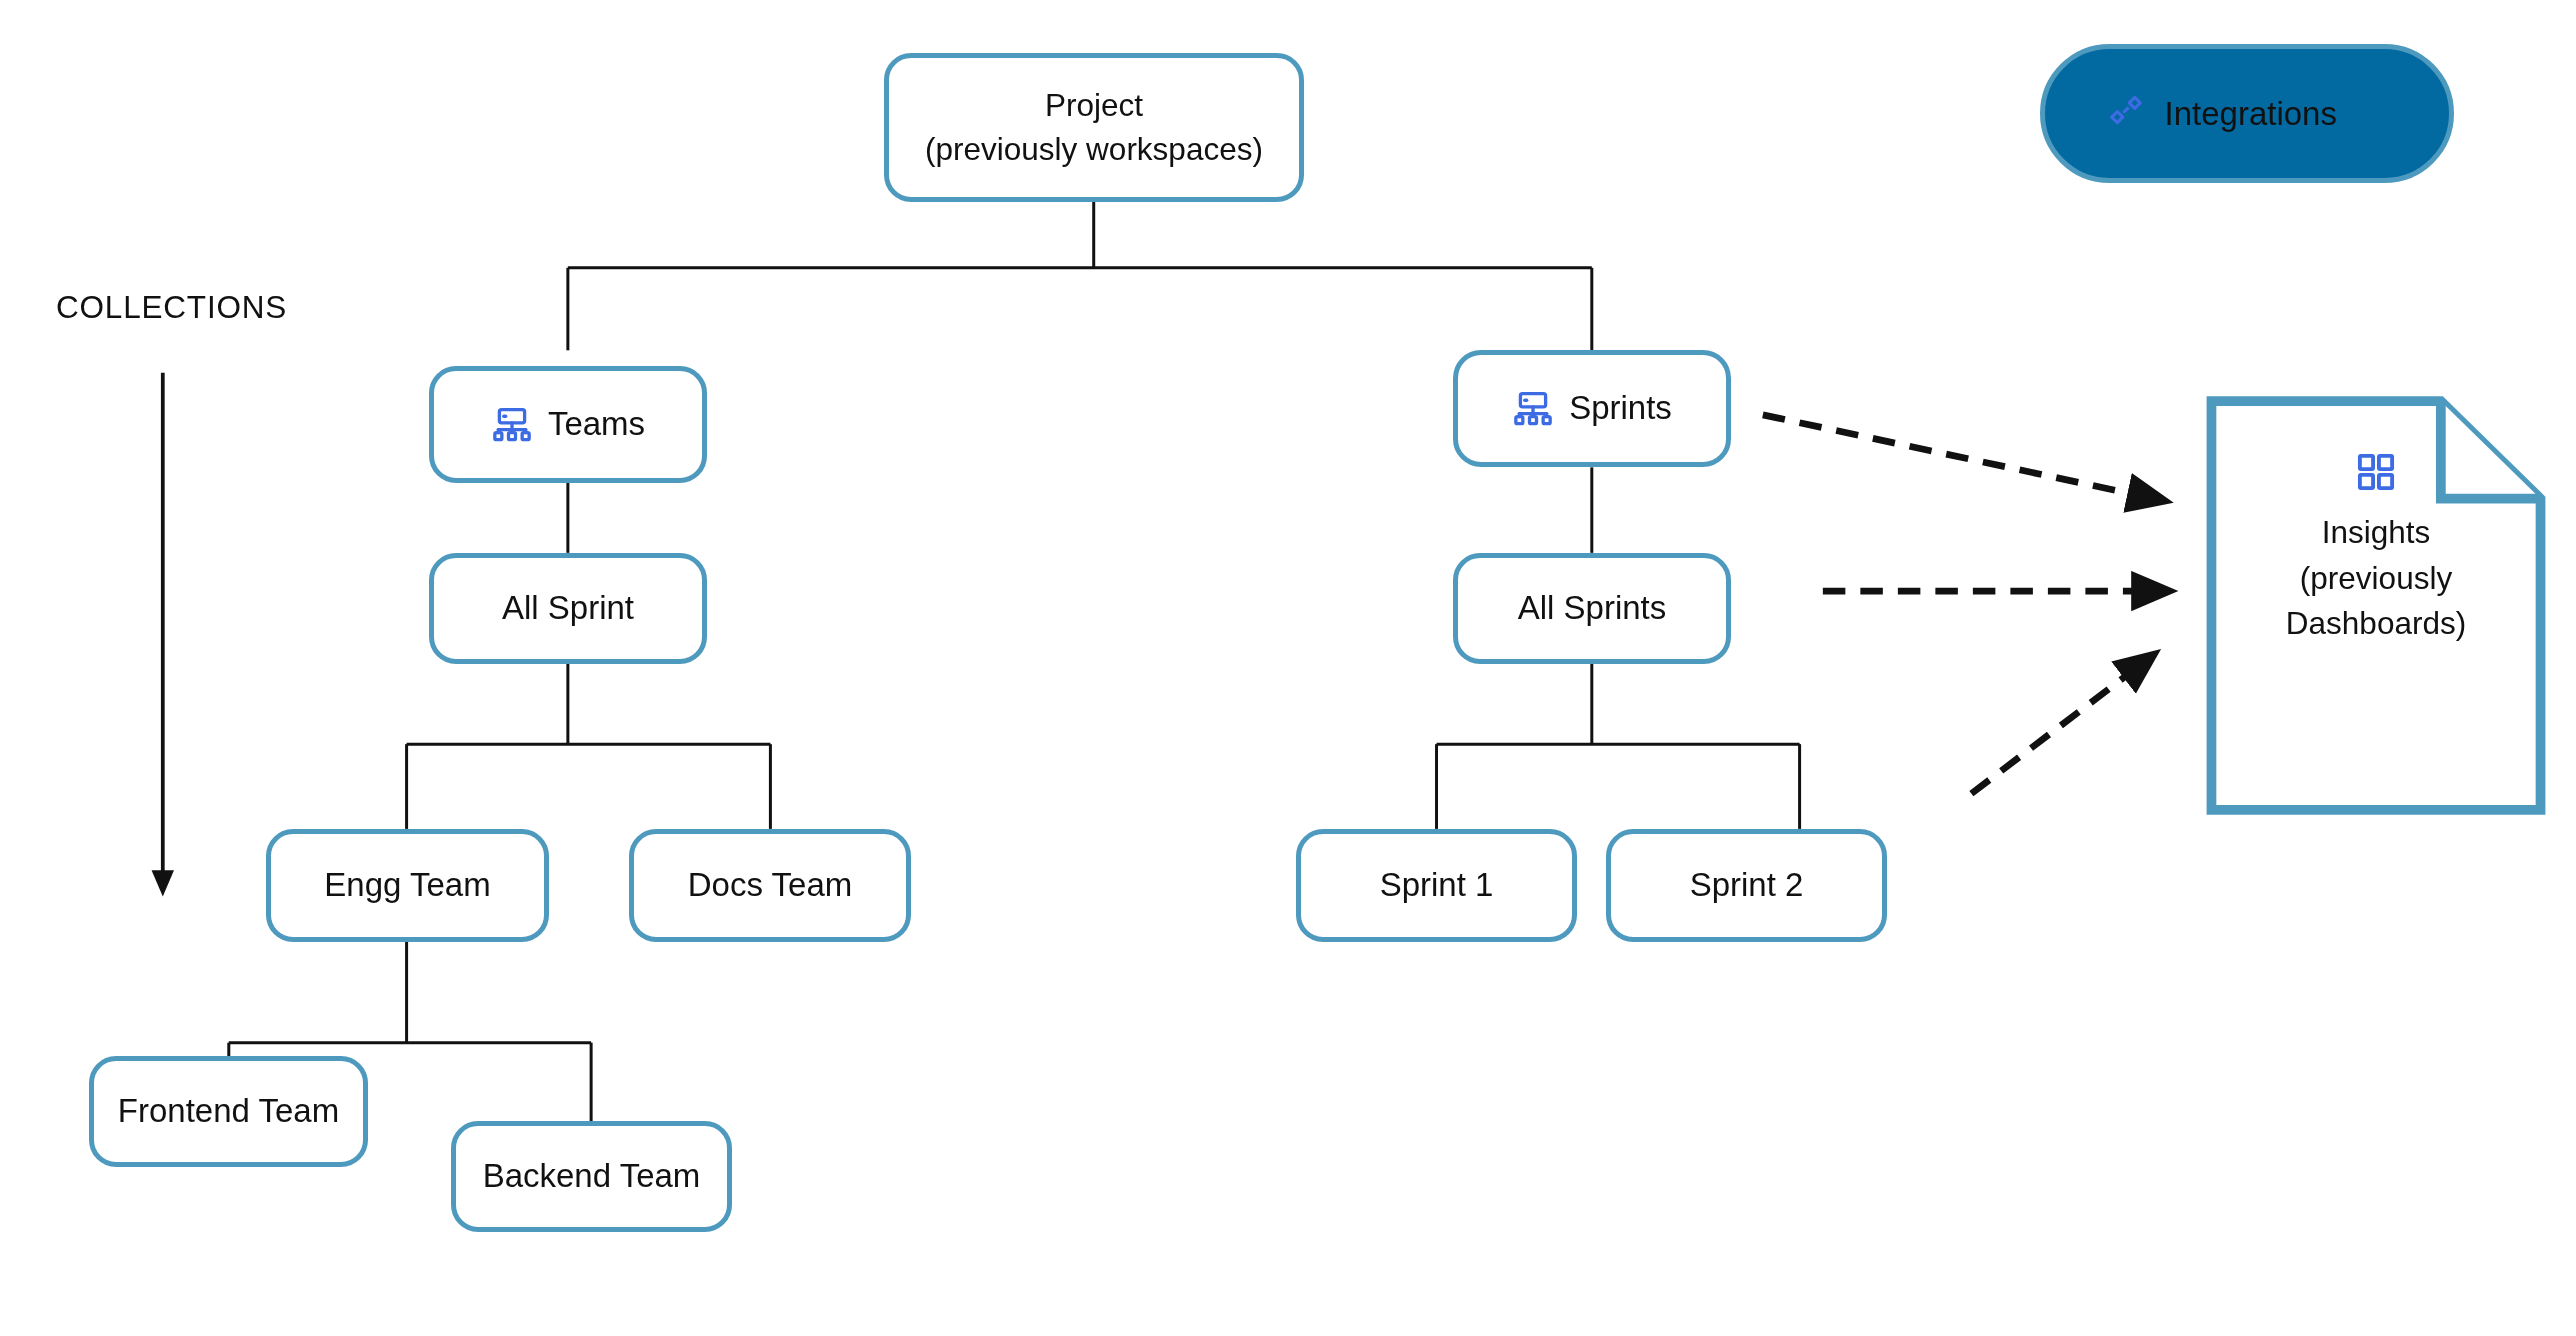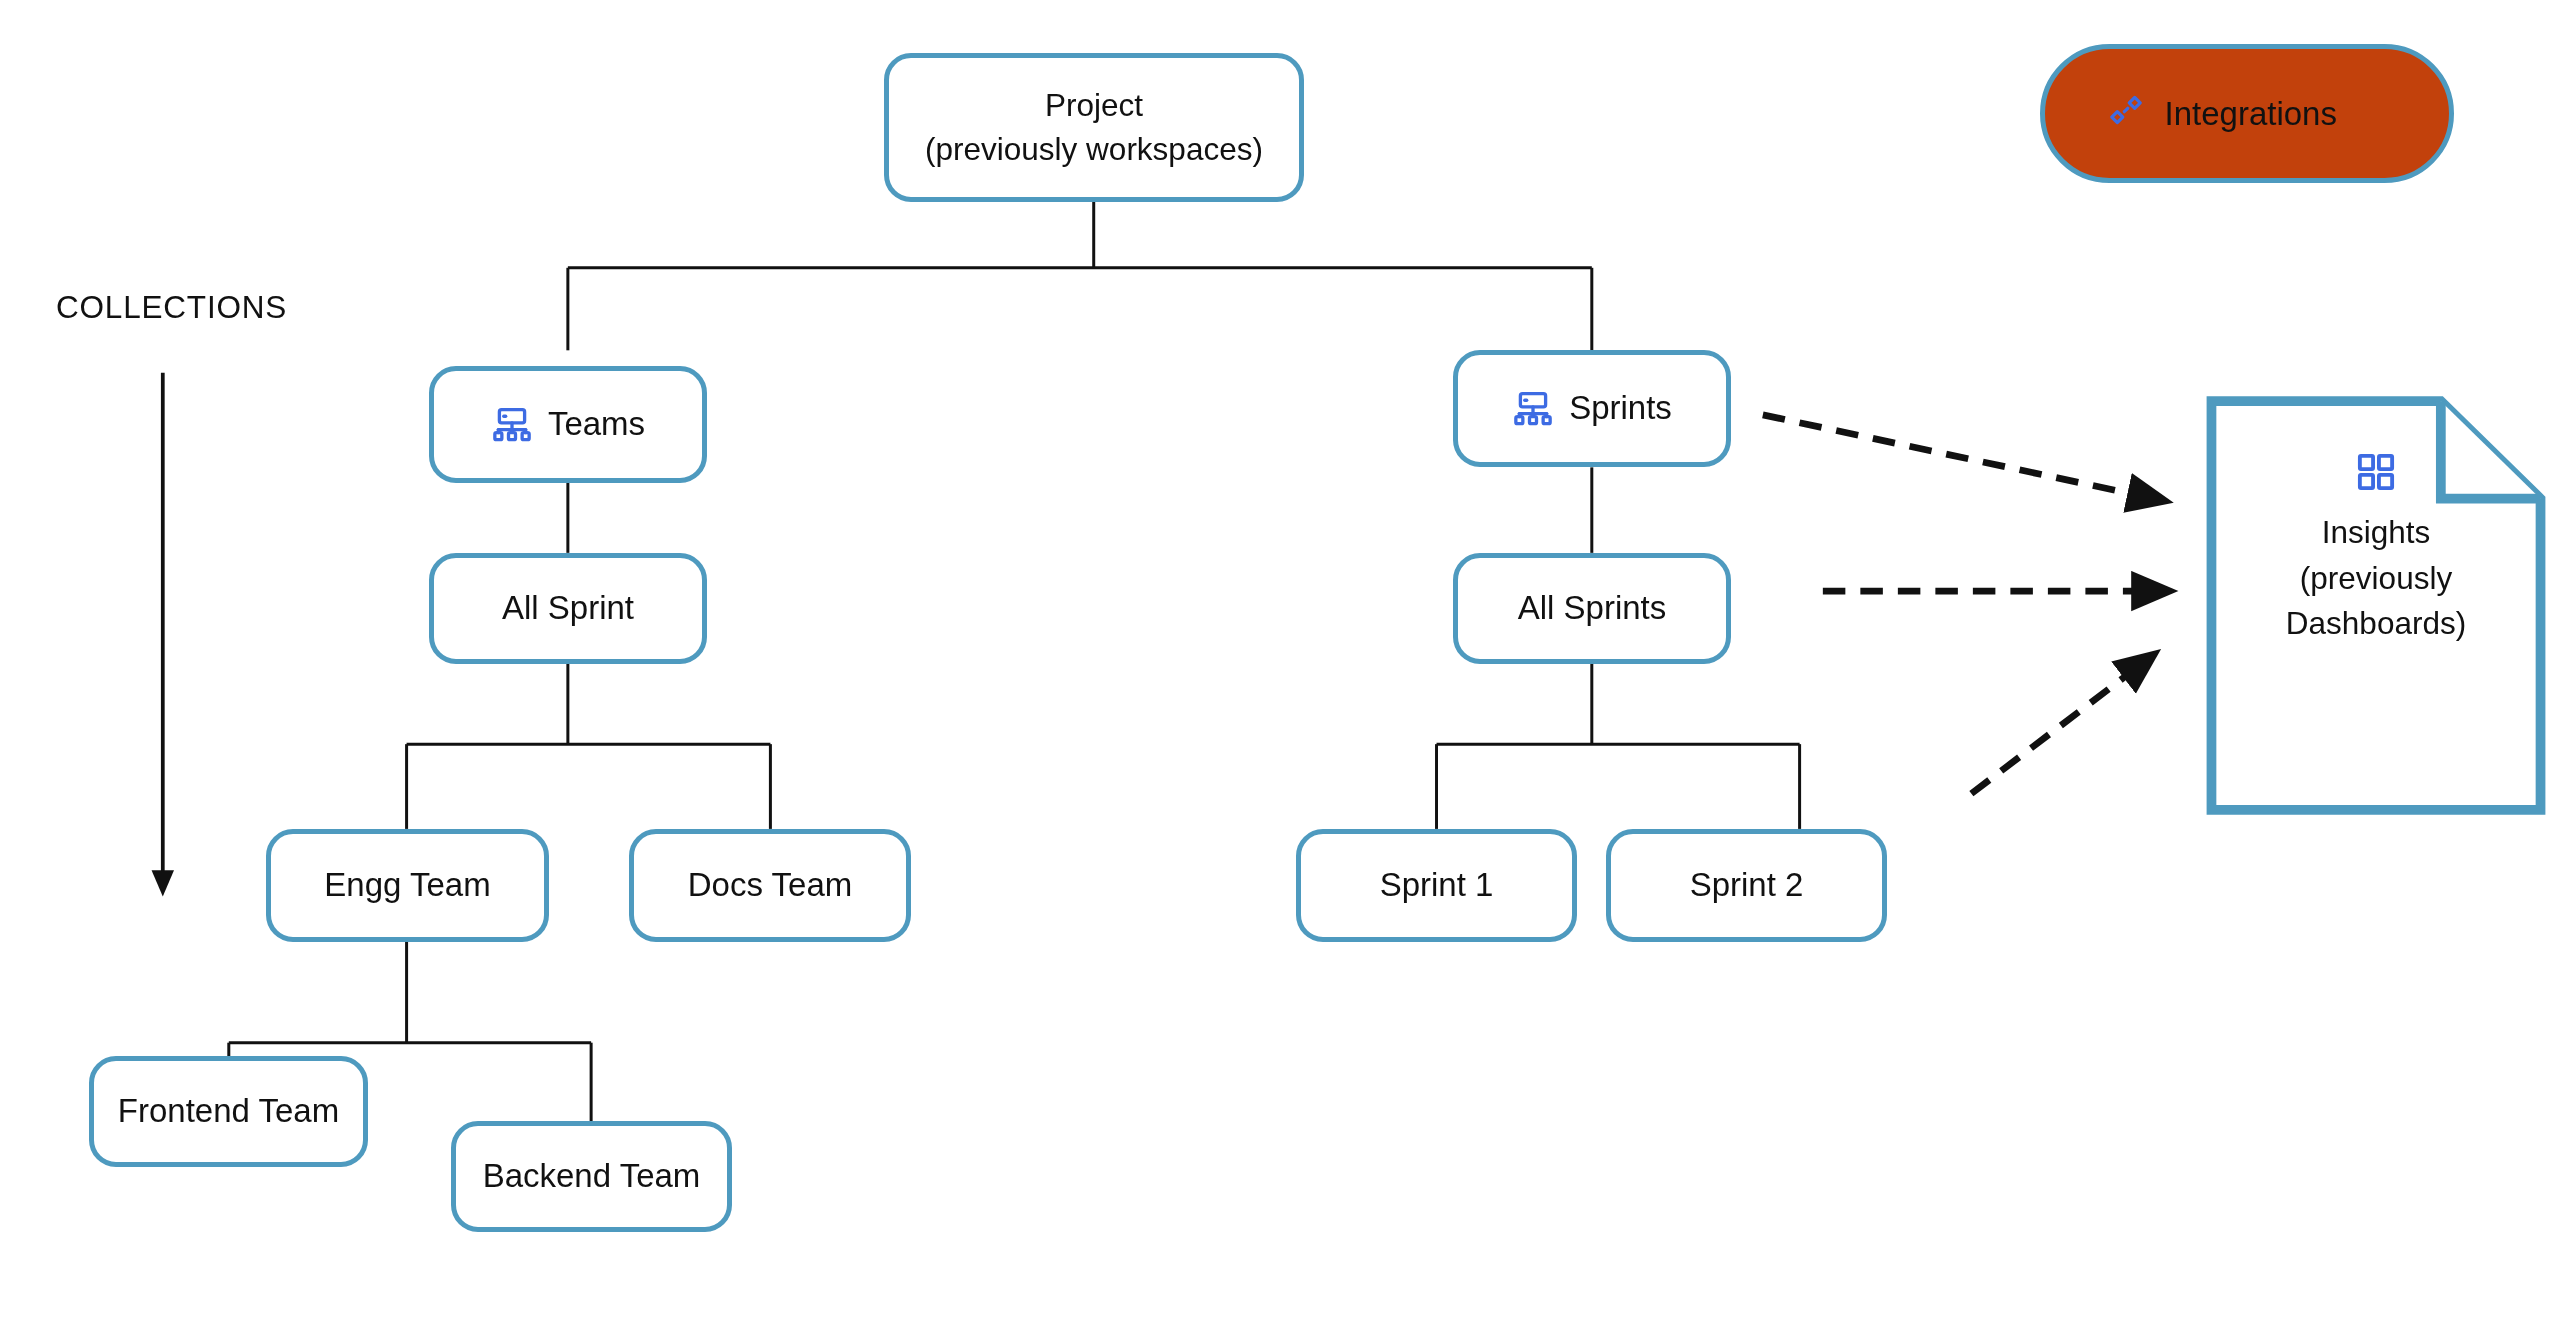--- a/index.html
+++ b/index.html
@@ -31,21 +31,21 @@
   .node .ic{display:flex;align-items:center;justify-content:center;flex:0 0 auto;}
   .two-line{flex-direction:column;gap:3px;font-size:31.5px;margin-top:12px;}
 
   .collections-label{
     position:absolute;left:56px;top:289px;
     font-size:31.5px;letter-spacing:0.8px;color:var(--text);
   }
 
   .pill{
     position:absolute;left:2040px;top:44px;width:414px;height:139px;
-    background:#c2410c;border:5.3px solid var(--border);border-radius:71px;
+    background:#0369a1;border:5.3px solid var(--border);border-radius:71px;
     display:flex;align-items:center;justify-content:flex-start;
     padding-left:62px;gap:19.5px;font-size:33px;
   }
 
   .doc{position:absolute;left:2206px;top:396px;width:340px;height:419px;}
   .doc svg.shape{position:absolute;left:0;top:0;}
   .doc .doc-ic{position:absolute;left:0;right:0;top:54px;display:flex;justify-content:center;}
   .doc .doc-text{
     position:absolute;left:0;right:0;top:114px;
     font-size:31.5px;line-height:1.45;text-align:center;
@@ -110,21 +110,21 @@
         <line x1="4.2" y1="14.6" x2="4.2" y2="16.4"></line>
         <line x1="19.8" y1="14.6" x2="19.8" y2="16.4"></line>
         <rect x="2.2" y="16.4" width="4" height="4" rx="0.9"></rect>
         <rect x="10" y="16.4" width="4" height="4" rx="0.9"></rect>
         <rect x="17.8" y="16.4" width="4" height="4" rx="0.9"></rect>
       </svg>
     </span>
     <span>Teams</span>
   </div>
 
-  <div class="node" style="left:1453px;top:350px;width:278px;height:117px;">
+  <div class="node" style="left:1453px;top:350px;width:278px;height:117px;border-radius:28px;">
     <span class="ic">
       <svg width="42" height="42" viewBox="0 0 24 24" fill="none" stroke="#3D6BE3" stroke-width="1.9" stroke-linecap="round" stroke-linejoin="round">
         <rect x="4.8" y="3.2" width="14.4" height="7.6" rx="1.2"></rect>
         <line x1="7.3" y1="7" x2="8.4" y2="7"></line>
         <line x1="12" y1="10.8" x2="12" y2="14.6"></line>
         <line x1="4.2" y1="14.6" x2="19.8" y2="14.6"></line>
         <line x1="4.2" y1="14.6" x2="4.2" y2="16.4"></line>
         <line x1="19.8" y1="14.6" x2="19.8" y2="16.4"></line>
         <rect x="2.2" y="16.4" width="4" height="4" rx="0.9"></rect>
         <rect x="10" y="16.4" width="4" height="4" rx="0.9"></rect>

